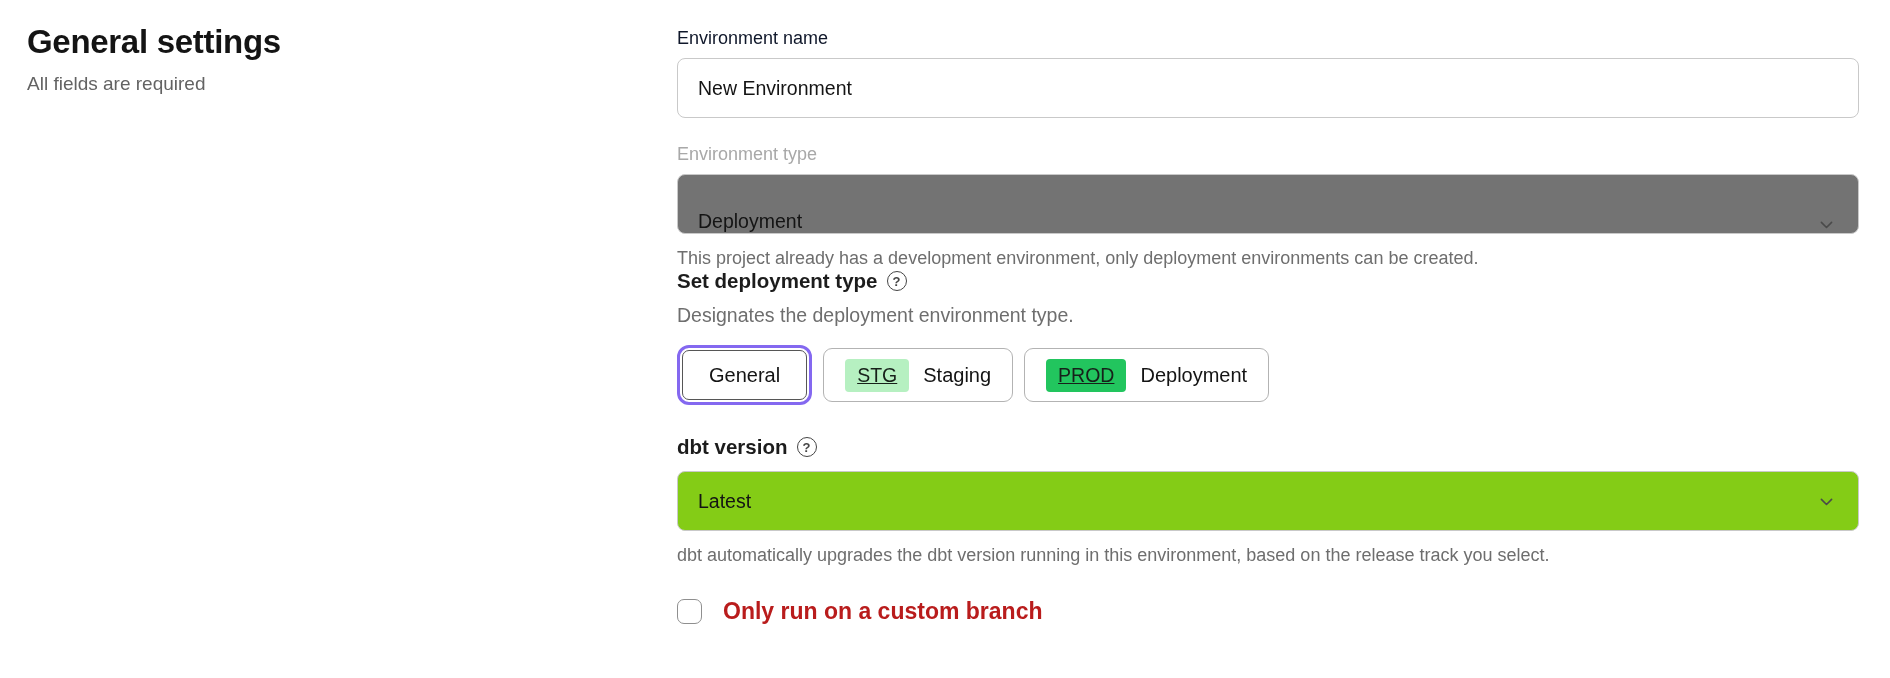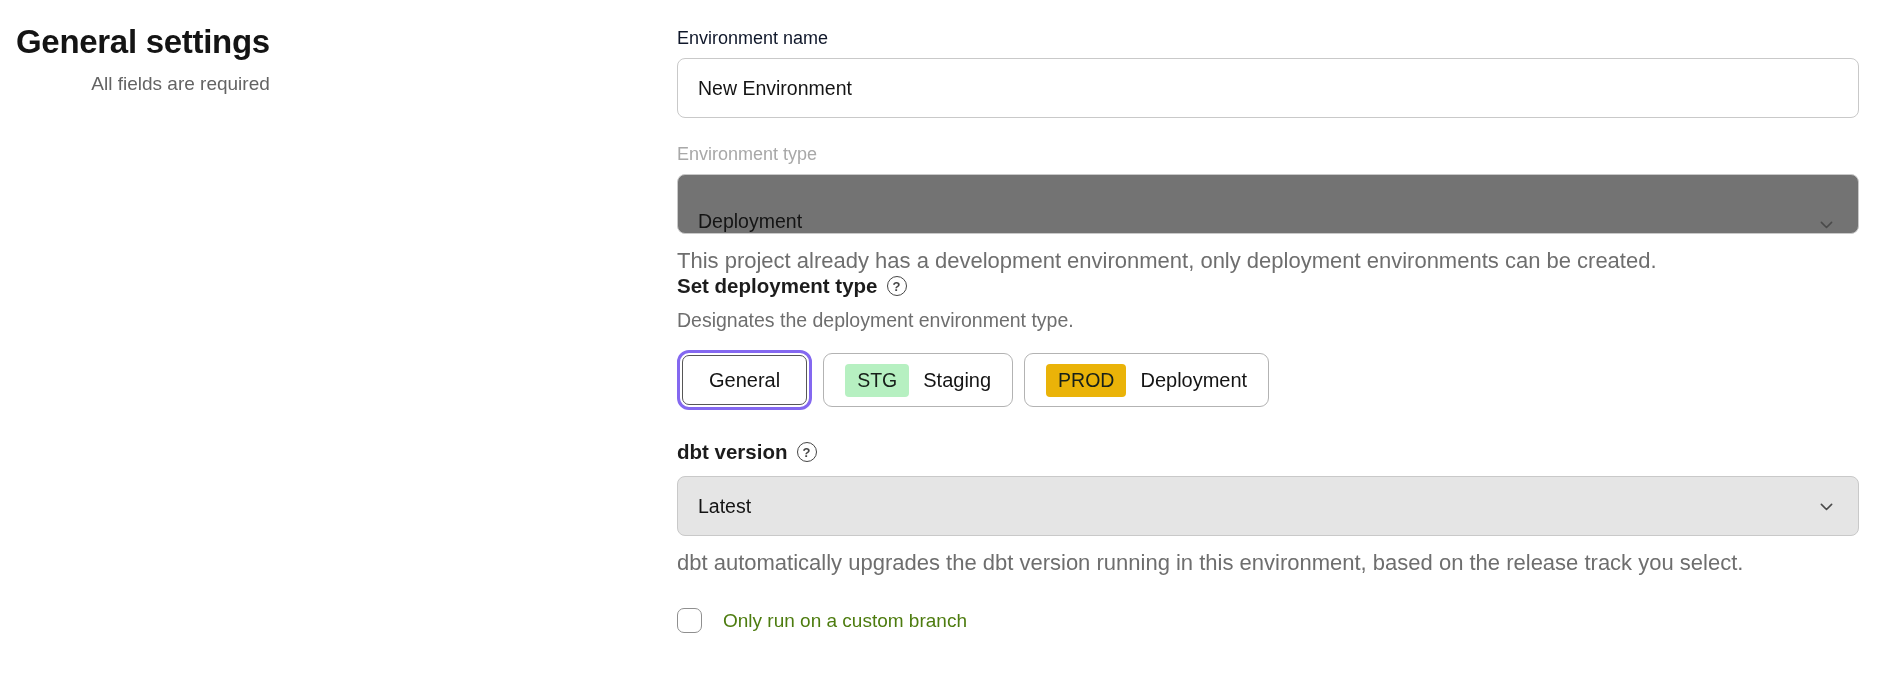--- a/index.html
+++ b/index.html
@@ -6,21 +6,21 @@
   html, body { margin: 0; padding: 0; }
   body {
     width: 1890px; height: 678px;
     background: #ffffff;
     font-family: "Liberation Sans", sans-serif;
     color: #1f1f1f;
     position: relative;
     overflow: hidden;
   }
 
-  .page-header { position: absolute; left: 16px; top: 22px; text-align: right; }
+  .page-header { position: absolute; left: 27px; top: 22px; }
   .page-title {
     font-size: 33px; font-weight: 700; letter-spacing: -0.3px;
     color: #141414; line-height: 1.2;
   }
   .page-subtitle { font-size: 19px; color: #636363; margin-top: 11px; }
 
   .form-col { position: absolute; left: 677px; top: 28px; width: 1182px; }
 
   .field-label { font-size: 18px; font-weight: 500; color: #0f172a; }
   .field-label.disabled { color: #a8a8a8; }
@@ -31,25 +31,25 @@
     padding: 13px 20px; font-size: 19.5px; color: #141414;
     font-family: "Liberation Sans", sans-serif;
     background: #ffffff; outline: none; display: block;
   }
 
   .select-box {
     margin-top: 9px; width: 100%; height: 60px;
     border: 1px solid #c9c9c9; border-radius: 8px;
     display: flex; align-items: center; justify-content: space-between;
     padding: 0 23px 0 20px; font-size: 19.5px; color: #141414;
-    background: #e5e5e5; cursor: pointer;
+    background: #84cc16; cursor: pointer;
   }
   .select-box.disabled { background: #737373; cursor: default; align-items: flex-end; }
 
-  .helper-text { margin-top: 14px; font-size: 22px; color: #6e6e6e; }
+  .helper-text { margin-top: 14px; font-size: 18px; color: #6e6e6e; }
 
   .section-heading {
     display: flex; align-items: center; gap: 9px;
     font-size: 20.5px; font-weight: 700; color: #1c1c1c;
   }
   .help-icon {
     width: 20px; height: 20px; border: 1.5px solid #454545; border-radius: 50%;
     display: inline-flex; align-items: center; justify-content: center;
     font-size: 13px; font-weight: 700; color: #454545; cursor: pointer;
     flex: 0 0 auto;
@@ -64,34 +64,34 @@
   .type-btn {
     height: 54px; background: #ffffff; border: 1px solid #b3b3b3;
     border-radius: 9px; padding: 0 21px;
     display: flex; align-items: center; gap: 14px;
     font-size: 20px; color: #141414; cursor: pointer;
     font-family: "Liberation Sans", sans-serif;
   }
   .type-btn.general { height: 50px; border: 1px solid #565656; border-radius: 7px; padding: 0 26px; }
   .type-badge {
     border-radius: 4px; padding: 5px 12px; font-size: 19.5px;
-    font-weight: 500; color: #17201a;
+    font-weight: 500; color: #17201a; text-decoration: underline;
   }
   .badge-stg { background: #b6f0c1; }
-  .badge-prod { background: #eab308; }
+  .badge-prod { background: #22c55e; }
 
   .chevron-icon { display: inline-flex; flex: 0 0 auto; }
 
   .checkbox-row { margin-top: 32px; display: flex; align-items: center; }
   .checkbox {
     width: 25px; height: 25px; border: 1.5px solid #8f8f8f; border-radius: 7px;
     background: #ffffff; cursor: pointer; flex: 0 0 auto;
   }
   .checkbox-label {
-    margin-left: 21px; font-size: 19px; font-weight: 400; color: #4d7c0f;
+    margin-left: 21px; font-size: 23px; font-weight: 700; color: #b91c1c;
     cursor: pointer;
   }
 </style>
 </head>
 <body>
 
 <div class="page-header">
   <div class="page-title">General settings</div>
   <div class="page-subtitle">All fields are required</div>
 </div>

